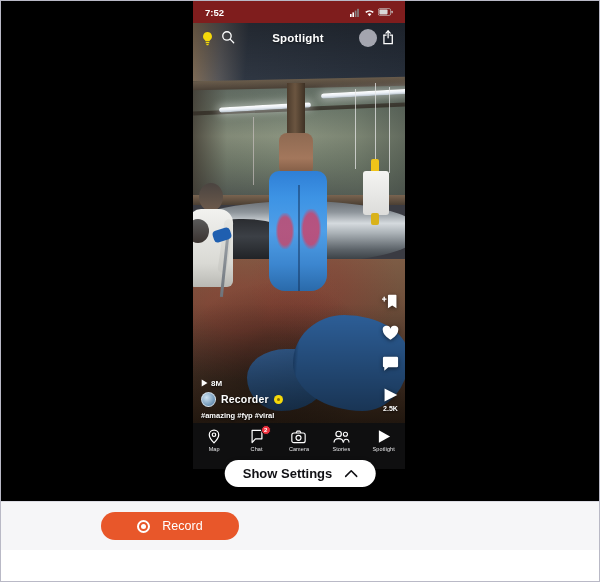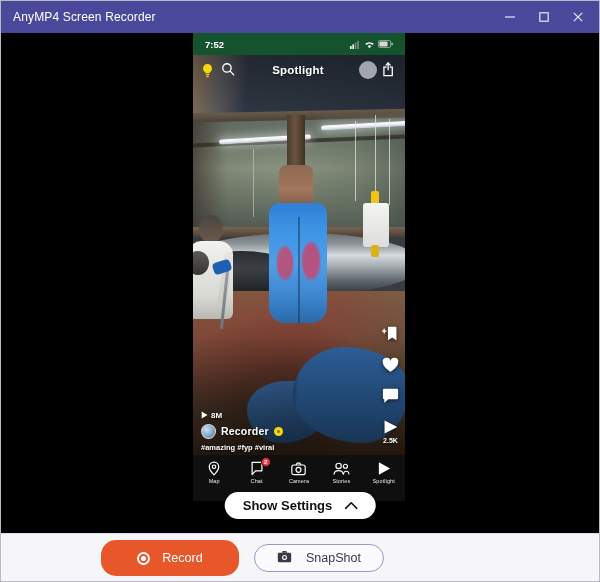--- a/index.html
+++ b/index.html
@@ -61,21 +61,21 @@
     width: 212px;
     height: 468px;
     background: #0b0b0c;
     overflow: hidden;
   }
 
   
   .statusbar {
     position: relative;
     height: 22px;
-    background: #14532d;
+    background: #7f1d1d;
     display: flex;
     align-items: center;
     justify-content: space-between;
     padding: 0 12px;
     color: #fff;
     font-size: 9.5px;
     font-weight: bold;
     z-index: 6;
   }
   .sb-icons { display: flex; align-items: center; gap: 3px; }
@@ -394,21 +394,21 @@
   
   .toolbar {
     height: 49px;
     background: #f6f6f8;
     border-top: 1px solid #dcdce4;
     display:flex; align-items:center;
     position:relative;
   }
   .btn-record {
     position:absolute; left:100px;
-    width:138px; height:36px;
+    width:138px; height:28px;
     background:#e8572a; color:#fff;
     border:none; border-radius:15px;
     display:flex; align-items:center; justify-content:center; gap:12px;
     font-size:12.5px; cursor:pointer;
     font-family:"Liberation Sans", sans-serif;
   }
   .rec-dot {
     width:13px; height:13px; border-radius:50%;
     border:2px solid #fff;
     display:flex; align-items:center; justify-content:center;
@@ -431,41 +431,20 @@
     display:flex; align-items:center; gap:9px;
     color:#4a4a55; font-size:11px; cursor:pointer;
   }
   .rec-history svg { color:#6a6a76; }
 </style>
 </head>
 <body>
 
 <div class="app-window">
 
-  <div class="titlebar">
-    <span class="title-text">AnyMP4 Screen Recorder</span>
-    <div class="win-controls">
-      <div class="win-btn">
-        <svg width="12" height="12" viewBox="0 0 12 12">
-            <line x1="1" y1="6" x2="11" y2="6" stroke="currentColor" stroke-width="1.2"></line>
-          </svg>
-      </div>
-      <div class="win-btn">
-        <svg width="12" height="12" viewBox="0 0 12 12">
-            <rect x="1.8" y="1.8" width="8.4" height="8.4" fill="none" stroke="currentColor" stroke-width="1.2"></rect>
-          </svg>
-      </div>
-      <div class="win-btn close">
-        <svg width="12" height="12" viewBox="0 0 12 12">
-            <line x1="1.8" y1="1.8" x2="10.2" y2="10.2" stroke="currentColor" stroke-width="1.2"></line>
-            <line x1="10.2" y1="1.8" x2="1.8" y2="10.2" stroke="currentColor" stroke-width="1.2"></line>
-          </svg>
-      </div>
-    </div>
-  </div>
 
   <div class="stage">
 
     <div class="phone">
 
       <div class="statusbar">
         <span>7:52</span>
         <span class="sb-icons">
           <svg width="11" height="9" viewBox="0 0 11 9">
             <rect x="0" y="6" width="1.6" height="3" fill="#fff"></rect>
@@ -685,28 +664,17 @@
 
   </div>
 
   <div class="toolbar">
 
     <button class="btn-record">
       <span class="rec-dot"></span>
       <span>Record</span>
     </button>
 
-    <button class="btn-snapshot">
-      <span>
-        <svg width="15" height="13" viewBox="0 0 18 16">
-          <rect x="0.8" y="3.4" width="16.4" height="11.8" rx="1.8" fill="currentColor"></rect>
-          <path d="M5.6 3.4 6.8 1.2h4.4l1.2 2.2Z" fill="currentColor"></path>
-          <circle cx="9" cy="9.2" r="3.1" fill="#fafaff"></circle>
-          <circle cx="9" cy="9.2" r="1.7" fill="currentColor"></circle>
-        </svg>
-      </span>
-      <span>SnapShot</span>
-    </button>
 
 
   </div>
 
 </div>
 
 </body></html>

